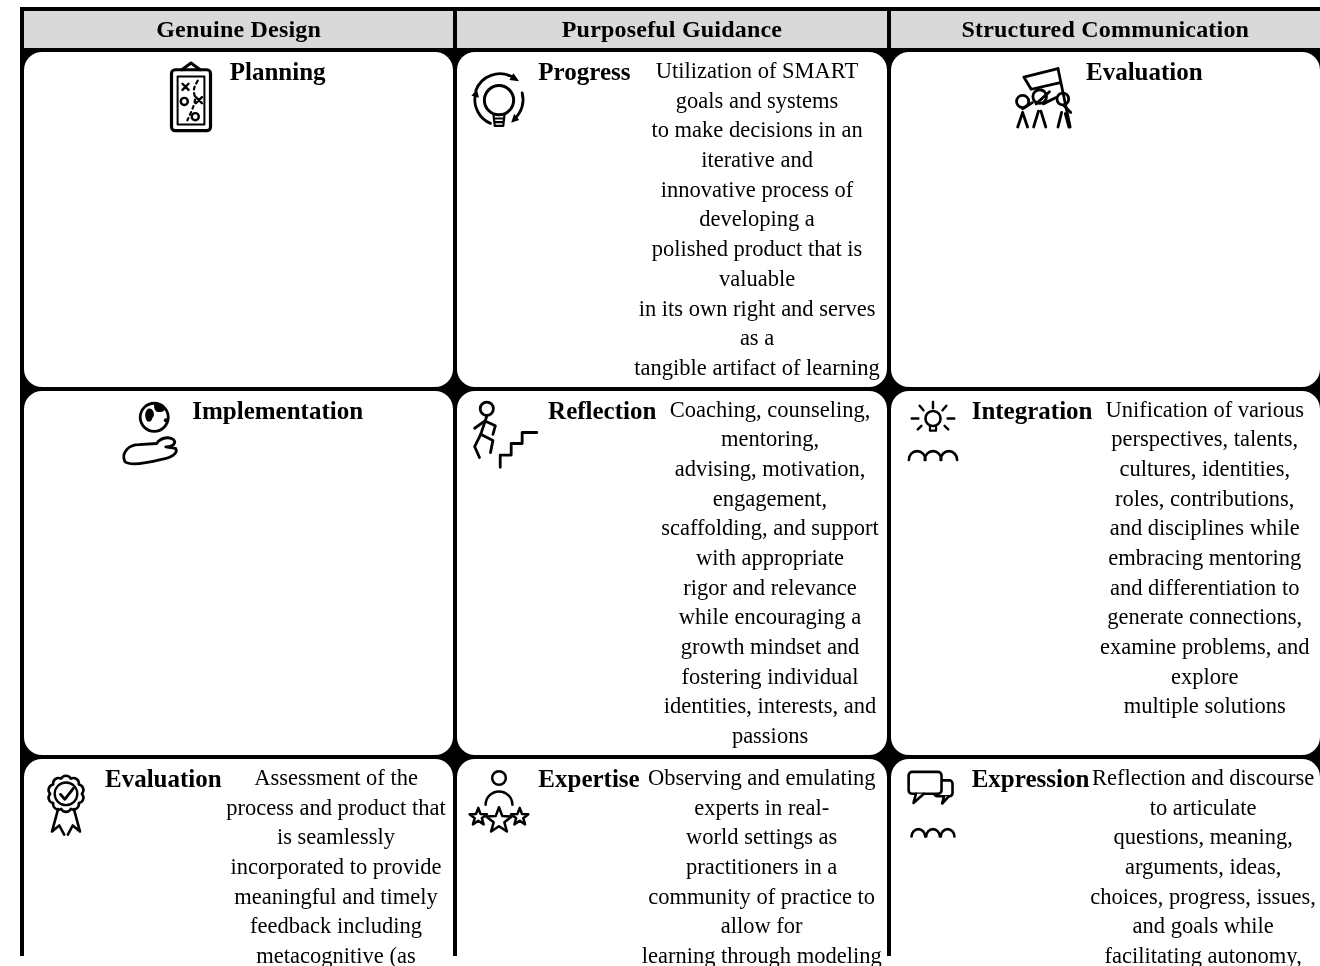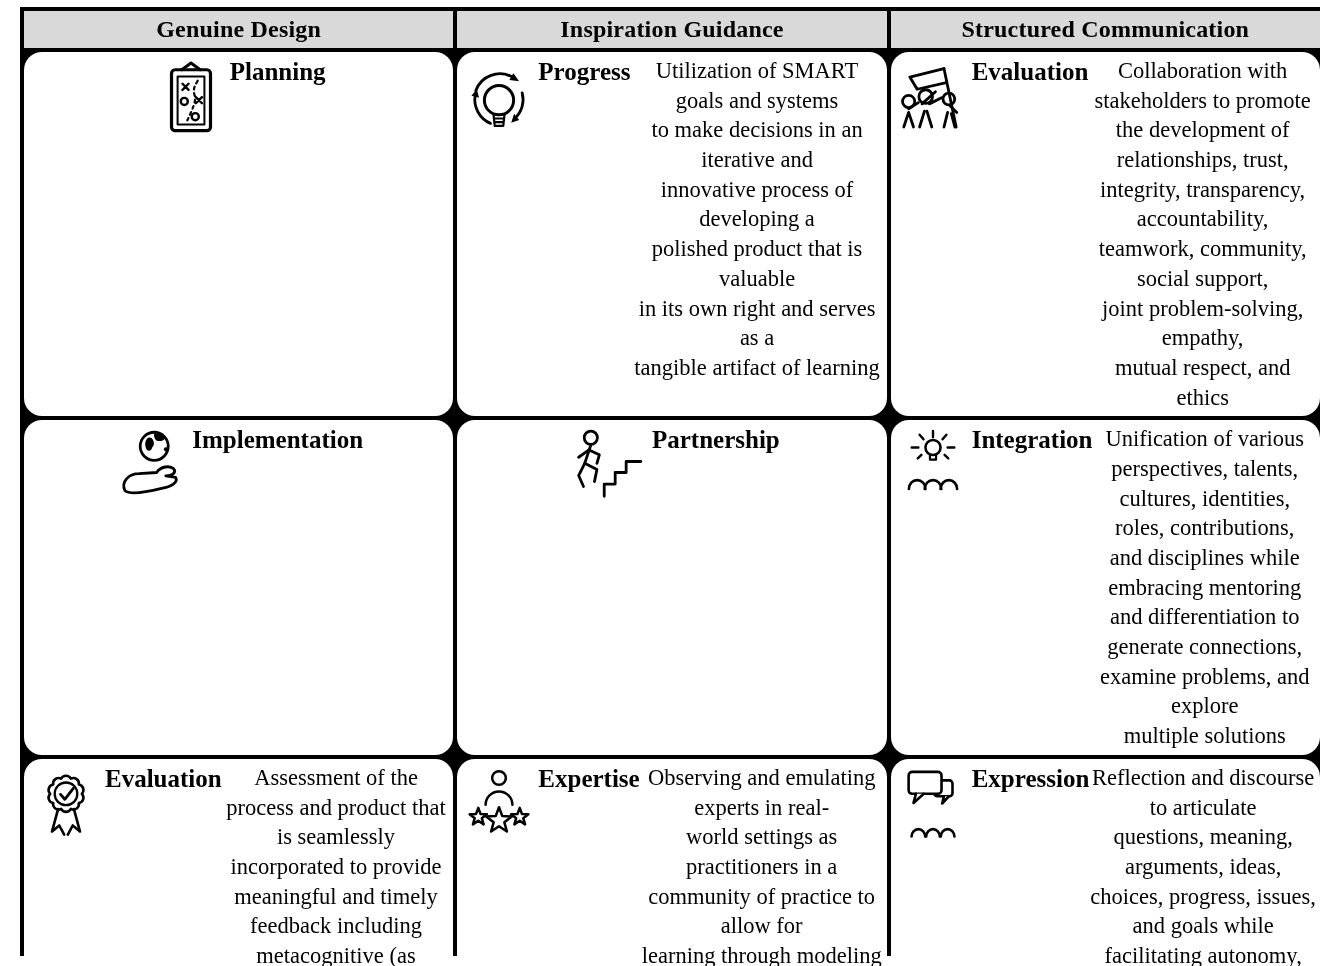--- a/index.html
+++ b/index.html
@@ -28,21 +28,21 @@
   .desc{font-size:22.5px;line-height:1.32;white-space:pre-line;width:100%}
   svg *{vector-effect:non-scaling-stroke}
 </style>
 </head>
 <body>
 
 <div class="frame">
 <div class="grid">
 
   <div class="hcell">Genuine Design</div>
-  <div class="hcell">Inspiration Guidance</div>
+  <div class="hcell">Purposeful Guidance</div>
   <div class="hcell">Structured Communication</div>
 
   <div class="cell">
     <div class="icon">
       <svg viewBox="0 0 64 64" fill="none" stroke="#000" stroke-width="2.6" stroke-linecap="round" stroke-linejoin="round">
         <rect x="16" y="8" width="32" height="50" rx="3" stroke-width="3.2"></rect>
         <rect x="21" y="13.5" width="22" height="39.5" stroke-width="2"></rect>
         <path d="M24.5,8 L32,2.5 L39.5,8" stroke-width="3"></path>
         <path d="M25,19.5 l5,5 M30,19.5 l-5,5" stroke-width="2.4"></path>
         <path d="M36,30.5 l5,5 M41,30.5 l-5,5" stroke-width="2.4"></path>
@@ -83,26 +83,20 @@
         <path d="M41,7 L13,14 L19,24 L43,18.5"></path>
         <circle cx="12" cy="34" r="5"></circle>
         <circle cx="26" cy="30" r="5.6"></circle>
         <circle cx="45" cy="32" r="4.8"></circle>
         <path d="M8,55 L12,43 M16,55 L12,43 M12,40 L20,35"></path>
         <path d="M21,55 L25,42 M31,55 L27,42 M23,36 L34,26 M29,36 L39,31"></path>
         <path d="M41,55 L44,43 M50,55 L47,44 M46,37.5 L51.5,43"></path>
       </svg>
     </div>
     <div class="title">Evaluation</div>
-    <div class="desc">Collaboration with stakeholders to promote
-the development of relationships, trust,
-integrity, transparency, accountability,
-teamwork, community, social support,
-joint problem-solving, empathy,
-mutual respect, and ethics</div>
   </div>
 
   <div class="cell">
     <div class="icon">
       <svg viewBox="0 0 64 64" fill="none" stroke="#000" stroke-width="2.8" stroke-linecap="round" stroke-linejoin="round">
         <circle cx="33" cy="15" r="11.5"></circle>
         <path d="M28,8 C25,10 25,15 27,18 C29,19.5 31,18 31.5,15.5 C33.5,14.5 33,10.5 31,8.5 C30,7.8 29,7.5 28,8 Z" fill="#000" stroke="none"></path>
         <path d="M33,4.5 C36,3.5 40,4.5 42.5,7.5 C41,10.5 37.5,11.5 34.5,10 C33,8.5 32.5,6 33,4.5 Z" fill="#000" stroke="none"></path>
         <circle cx="42.6" cy="17.5" r="1.7" fill="#000" stroke="none"></circle>
         <path d="M9,51.5 C5.5,44 12,37.5 20.5,37.5 L35,36.5 C38,31.5 46,30.5 49,33.5 C51.5,36.5 47.5,39.5 42.5,39.3 L50.5,40.5 C53,44.5 47,48.5 39,49.5 C27,52.5 13.5,55 9,51.5 Z"></path>
@@ -114,21 +108,27 @@
   <div class="cell">
     <div class="icon">
       <svg viewBox="0 0 72 64" fill="none" stroke="#000" stroke-width="2.8" stroke-linecap="round" stroke-linejoin="round">
         <circle cx="22" cy="8" r="5.4"></circle>
         <path d="M22,14 L17,29"></path>
         <path d="M20.5,18 L29,22 L27,29 M20.5,18 L12,24"></path>
         <path d="M17,29 L27,34 L25,44 M17,29 L12,39 L16,48"></path>
         <path d="M33,56 L33,46 L42,46 L42,36.5 L51,36.5 L51,27.5 L63,27.5"></path>
       </svg>
     </div>
-    <div class="title">Partnership</div>
+    <div class="title">Reflection</div>
+    <div class="desc">Coaching, counseling, mentoring,
+advising, motivation, engagement,
+scaffolding, and support with appropriate
+rigor and relevance while encouraging a
+growth mindset and fostering individual
+identities, interests, and passions</div>
   </div>
 
   <div class="cell">
     <div class="icon">
       <svg viewBox="0 0 64 64" fill="none" stroke="#000" stroke-width="2.6" stroke-linecap="round" stroke-linejoin="round">
         <circle cx="32" cy="16" r="6.2"></circle>
         <path d="M29.5,22.5 v3.5 h5 v-3.5" stroke-width="2.2"></path>
         <path d="M32,2.5 v5 M21,5.5 l3.2,3.8 M43,5.5 l-3.2,3.8 M14.5,16 h5.5 M44,16 h5.5 M19.5,25 l3,-3 M44.5,25 l-3,-3" stroke-width="2.4"></path>
         <path d="M12.2,50 A6.8,7.2 0 1 1 25.8,50"></path>
         <path d="M25.2,50 A6.8,7.2 0 1 1 38.8,50"></path>

